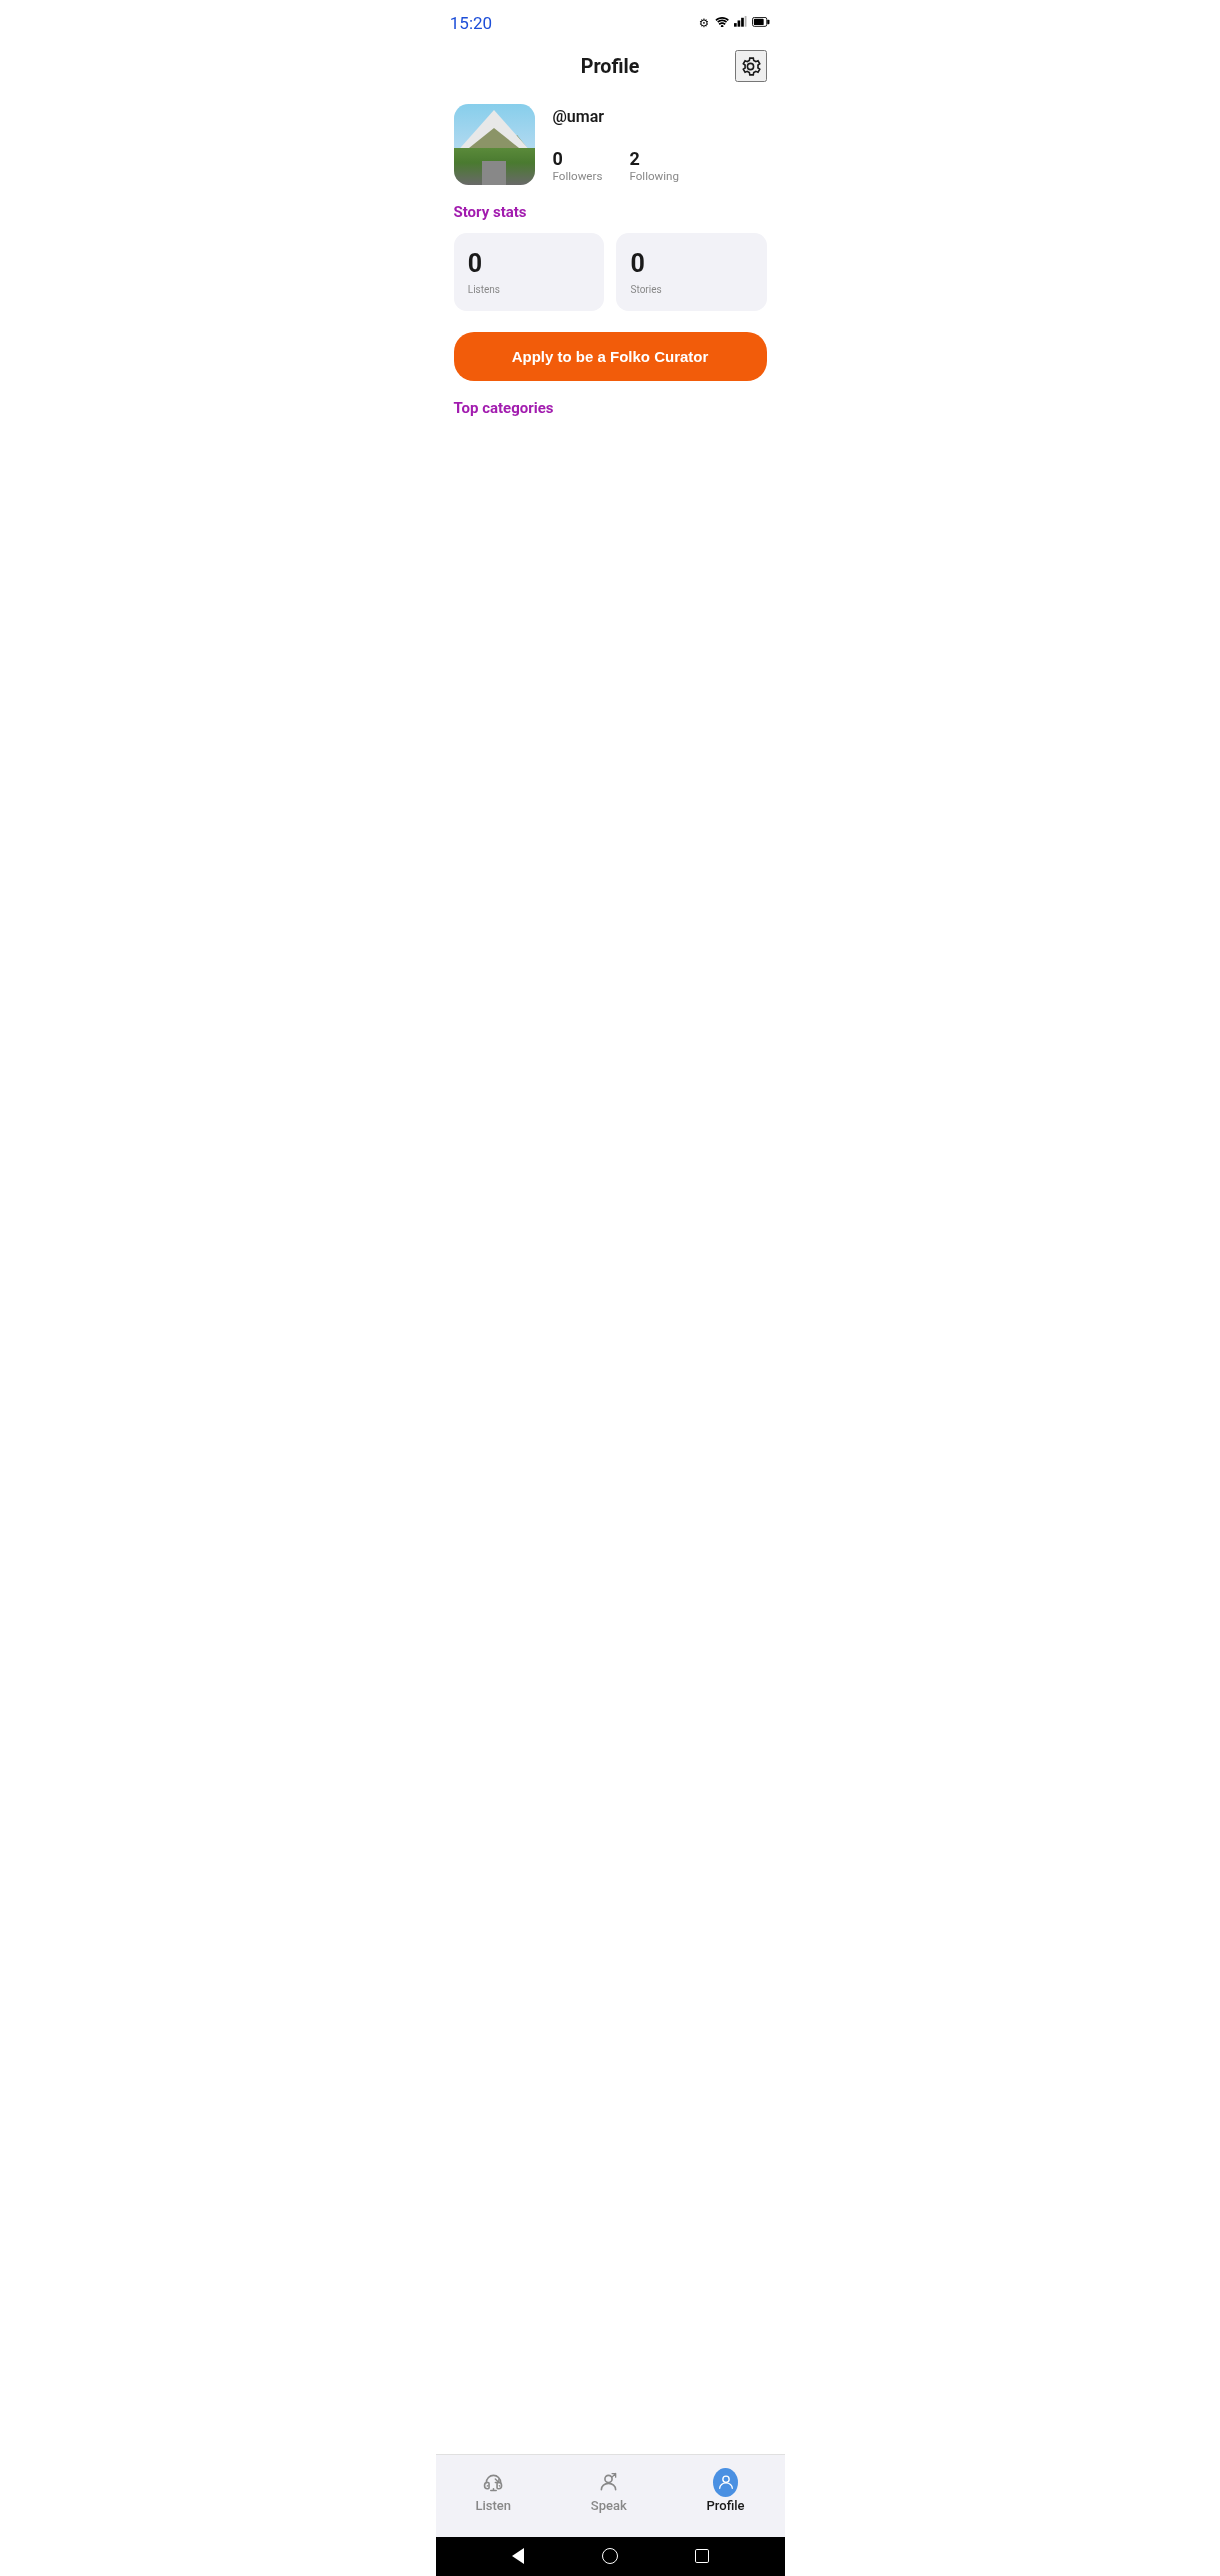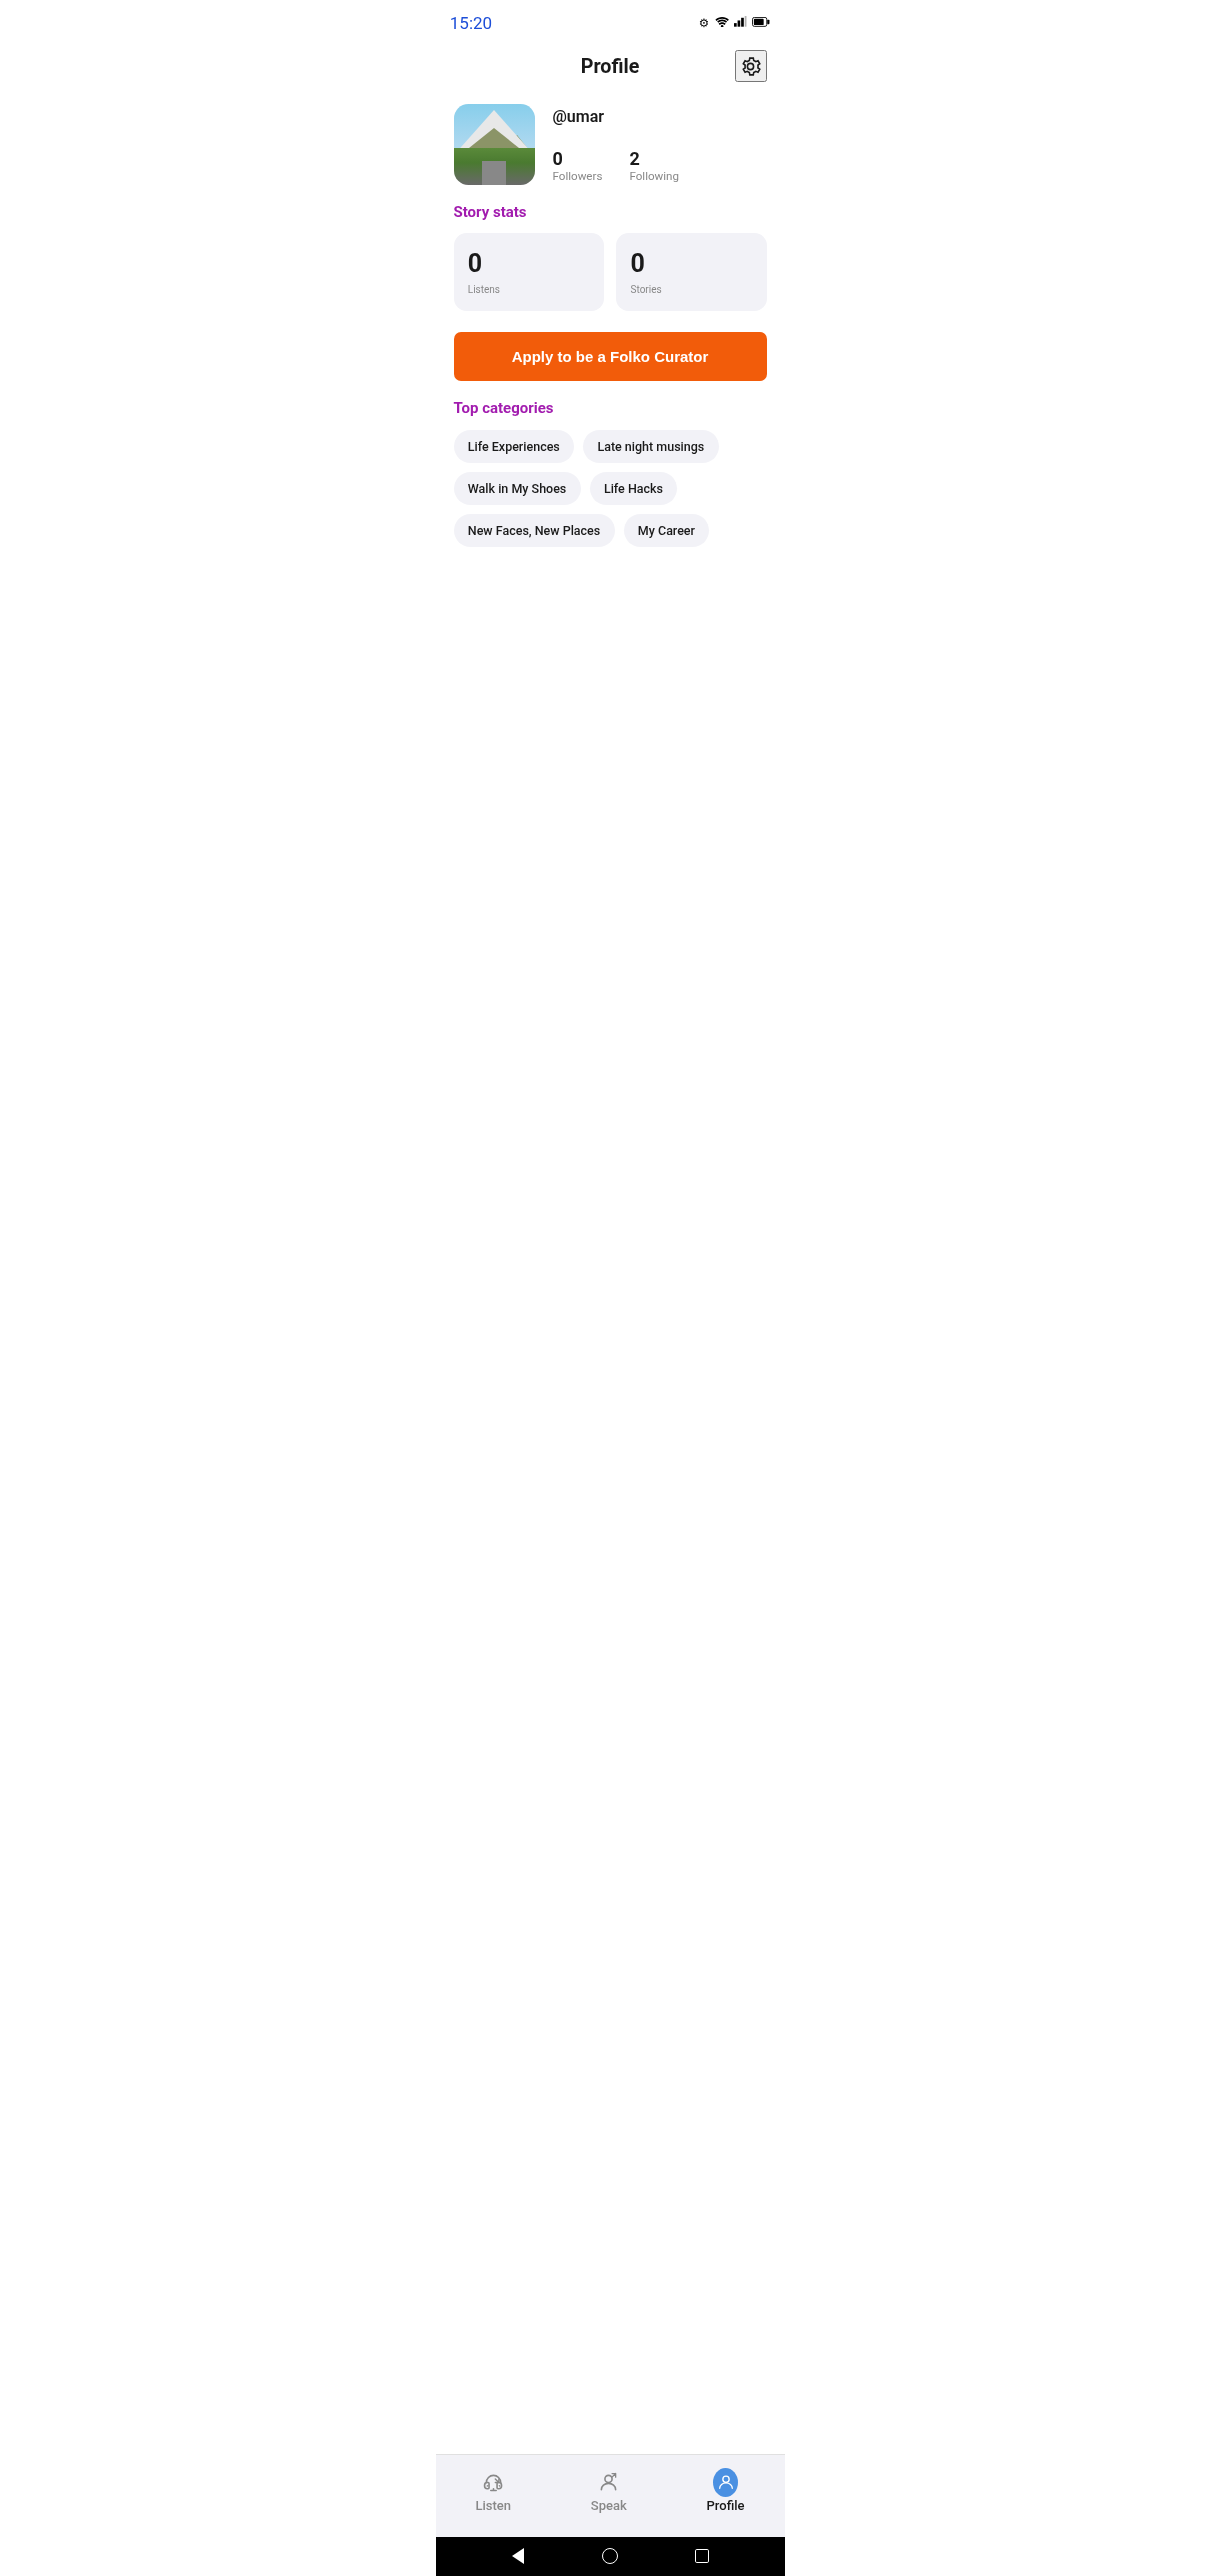--- a/index.html
+++ b/index.html
@@ -246,21 +246,21 @@
       font-size: 10px;
       color: #888;
     }
 
     
     .apply-btn {
       margin: 3.6px 18px 18px 18px;
       background: #f25c0a;
       color: white;
       border: none;
-      border-radius: 7px;
+      border-radius: 20px;
       padding: 16px 18px;
       font-size: 15px;
       font-weight: 600;
       width: calc(100% - 36px);
       cursor: pointer;
       text-align: center;
     }
 
     
     .top-categories-section {
@@ -456,28 +456,20 @@
       <span class="stat-card-number">0</span>
       <span class="stat-card-label">Stories</span>
     </div>
   </div>
 </div>
 
 <button class="apply-btn">Apply to be a Folko Curator</button>
 
 <div class="top-categories-section">
   <h2 class="section-title">Top categories</h2>
-  <div class="categories-grid">
-  <div class="category-tag">Life Experiences</div>
-      <div class="category-tag">Late night musings</div>
-      <div class="category-tag">Walk in My Shoes</div>
-      <div class="category-tag">Life Hacks</div>
-      <div class="category-tag">New Faces, New Places</div>
-      <div class="category-tag">My Career</div>
-    </div>
 </div>
 
 <div class="spacer"></div>
 
 <nav class="bottom-nav">
   <div class="nav-item">
     <div class="nav-icon">
       <svg width="25" height="25" viewBox="0 0 28 28" fill="none">
         <path d="M6 14C6 9.58 9.58 6 14 6C18.42 6 22 9.58 22 14" stroke="#888" stroke-width="1.8" stroke-linecap="round"></path>
         <path d="M4 17C4 15.34 5.34 14 7 14H8C8.55 14 9 14.45 9 15V20C9 20.55 8.55 21 8 21H7C5.34 21 4 19.66 4 18V17Z" stroke="#888" stroke-width="1.8"></path>

